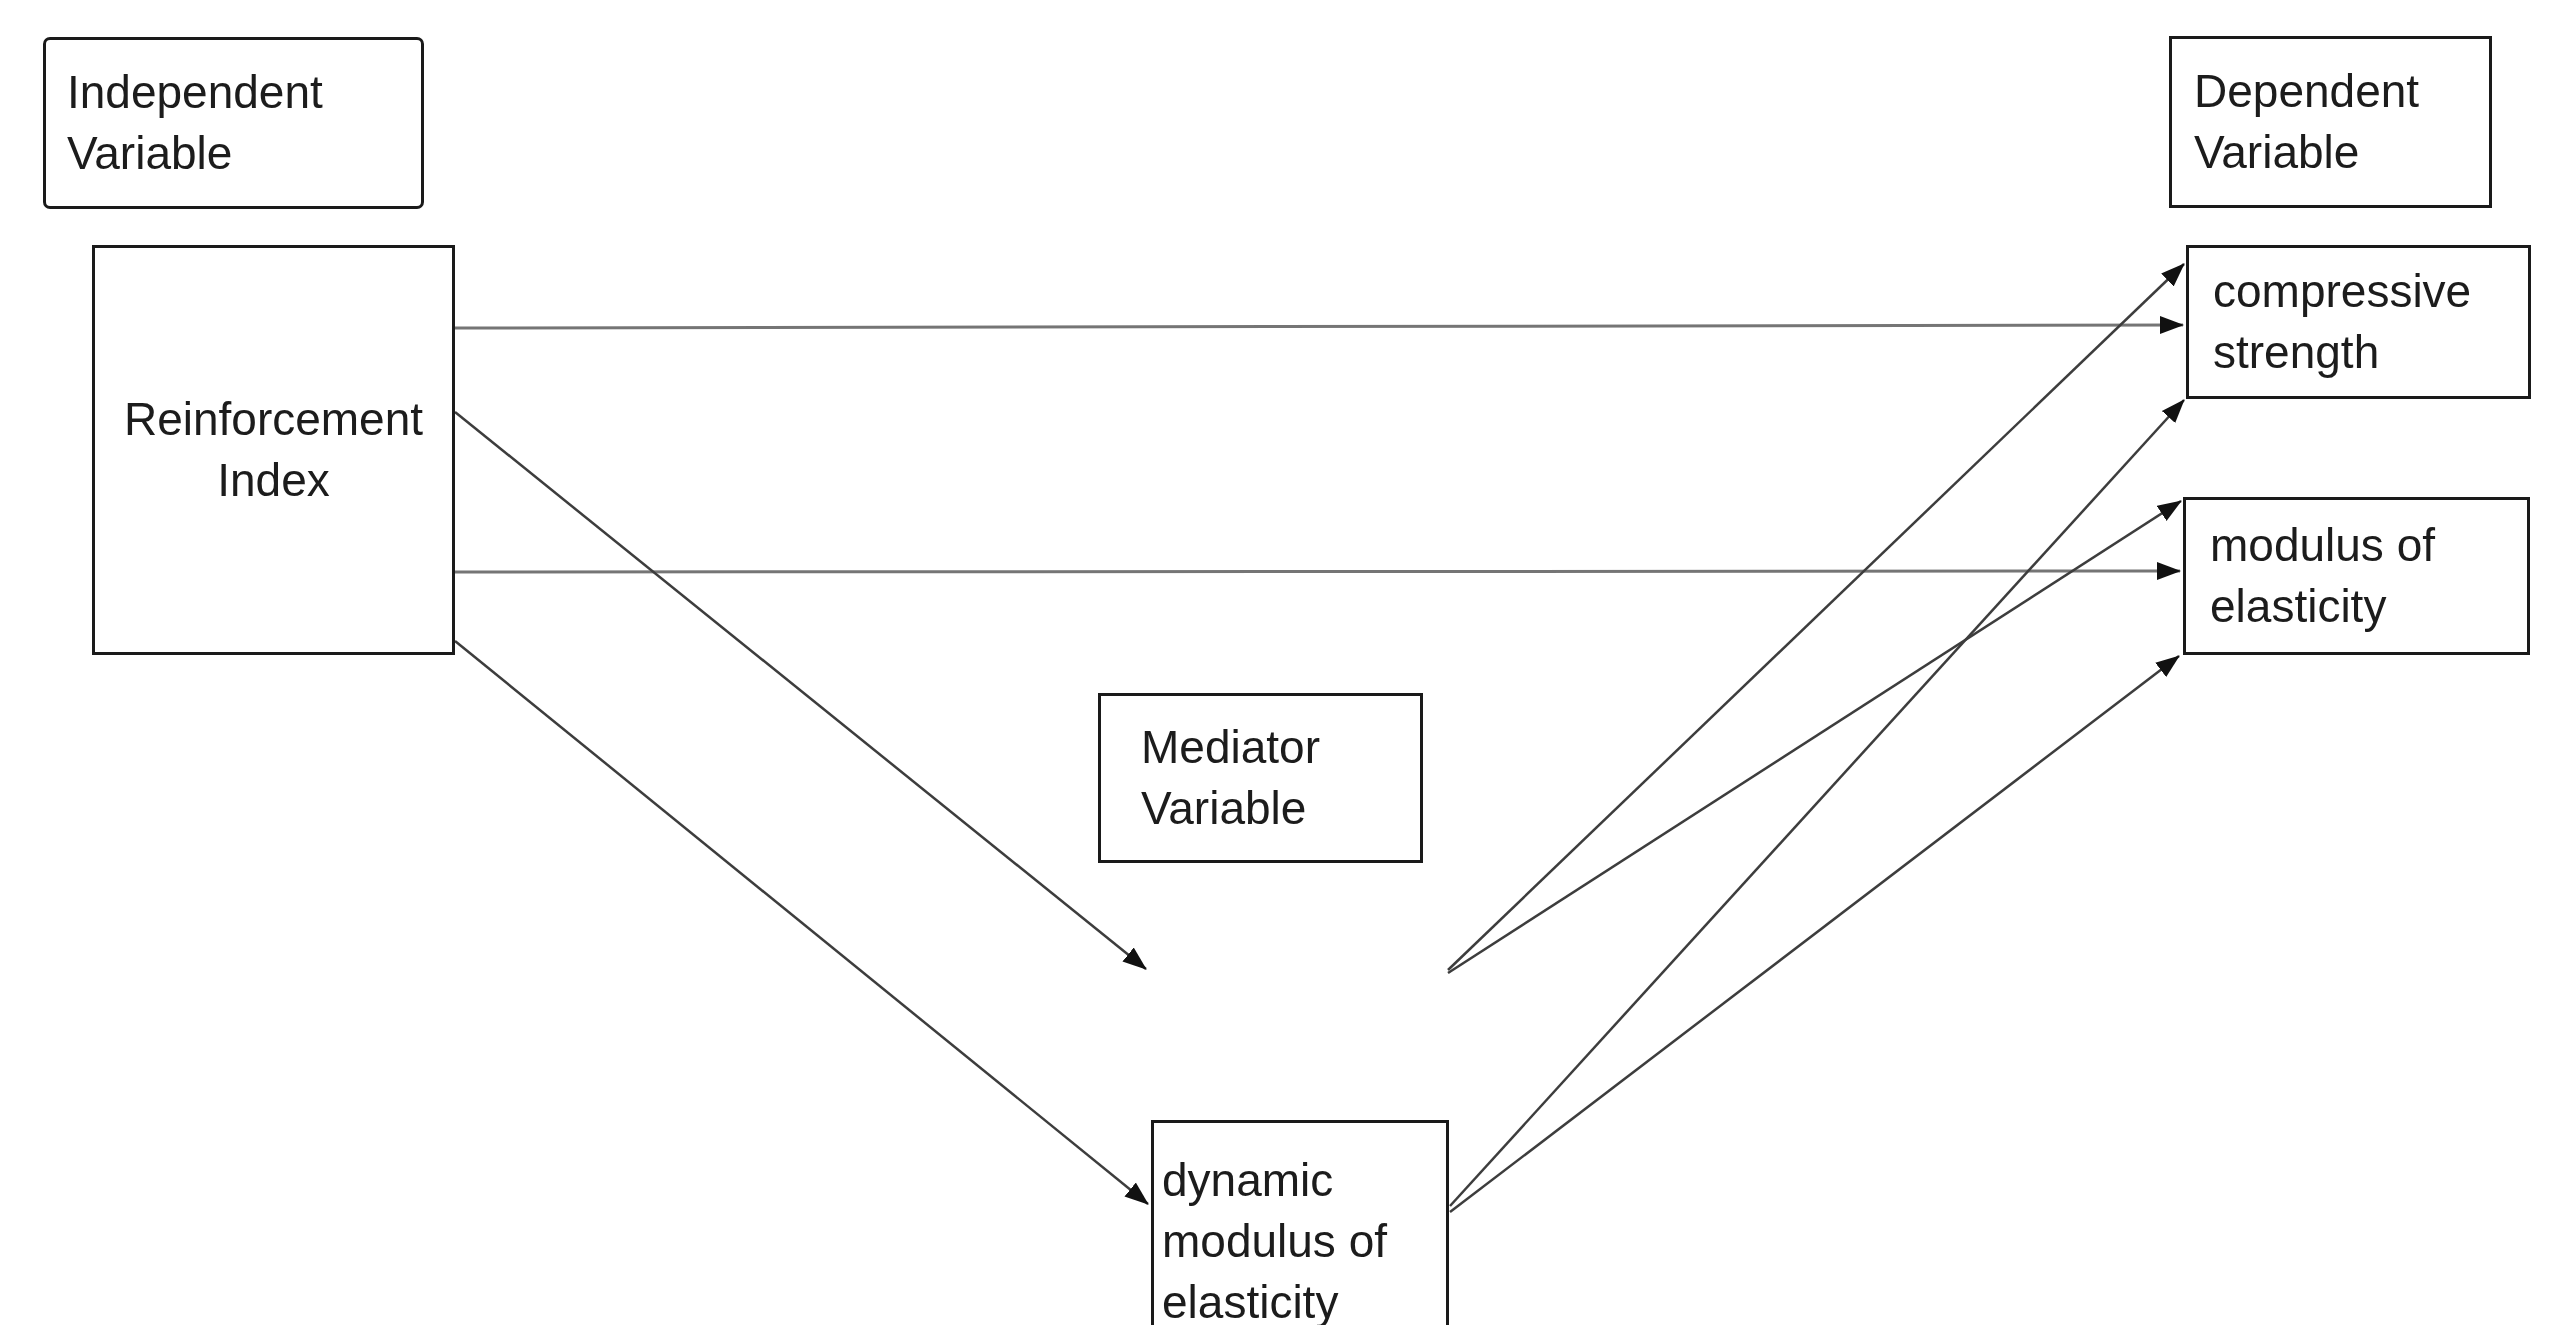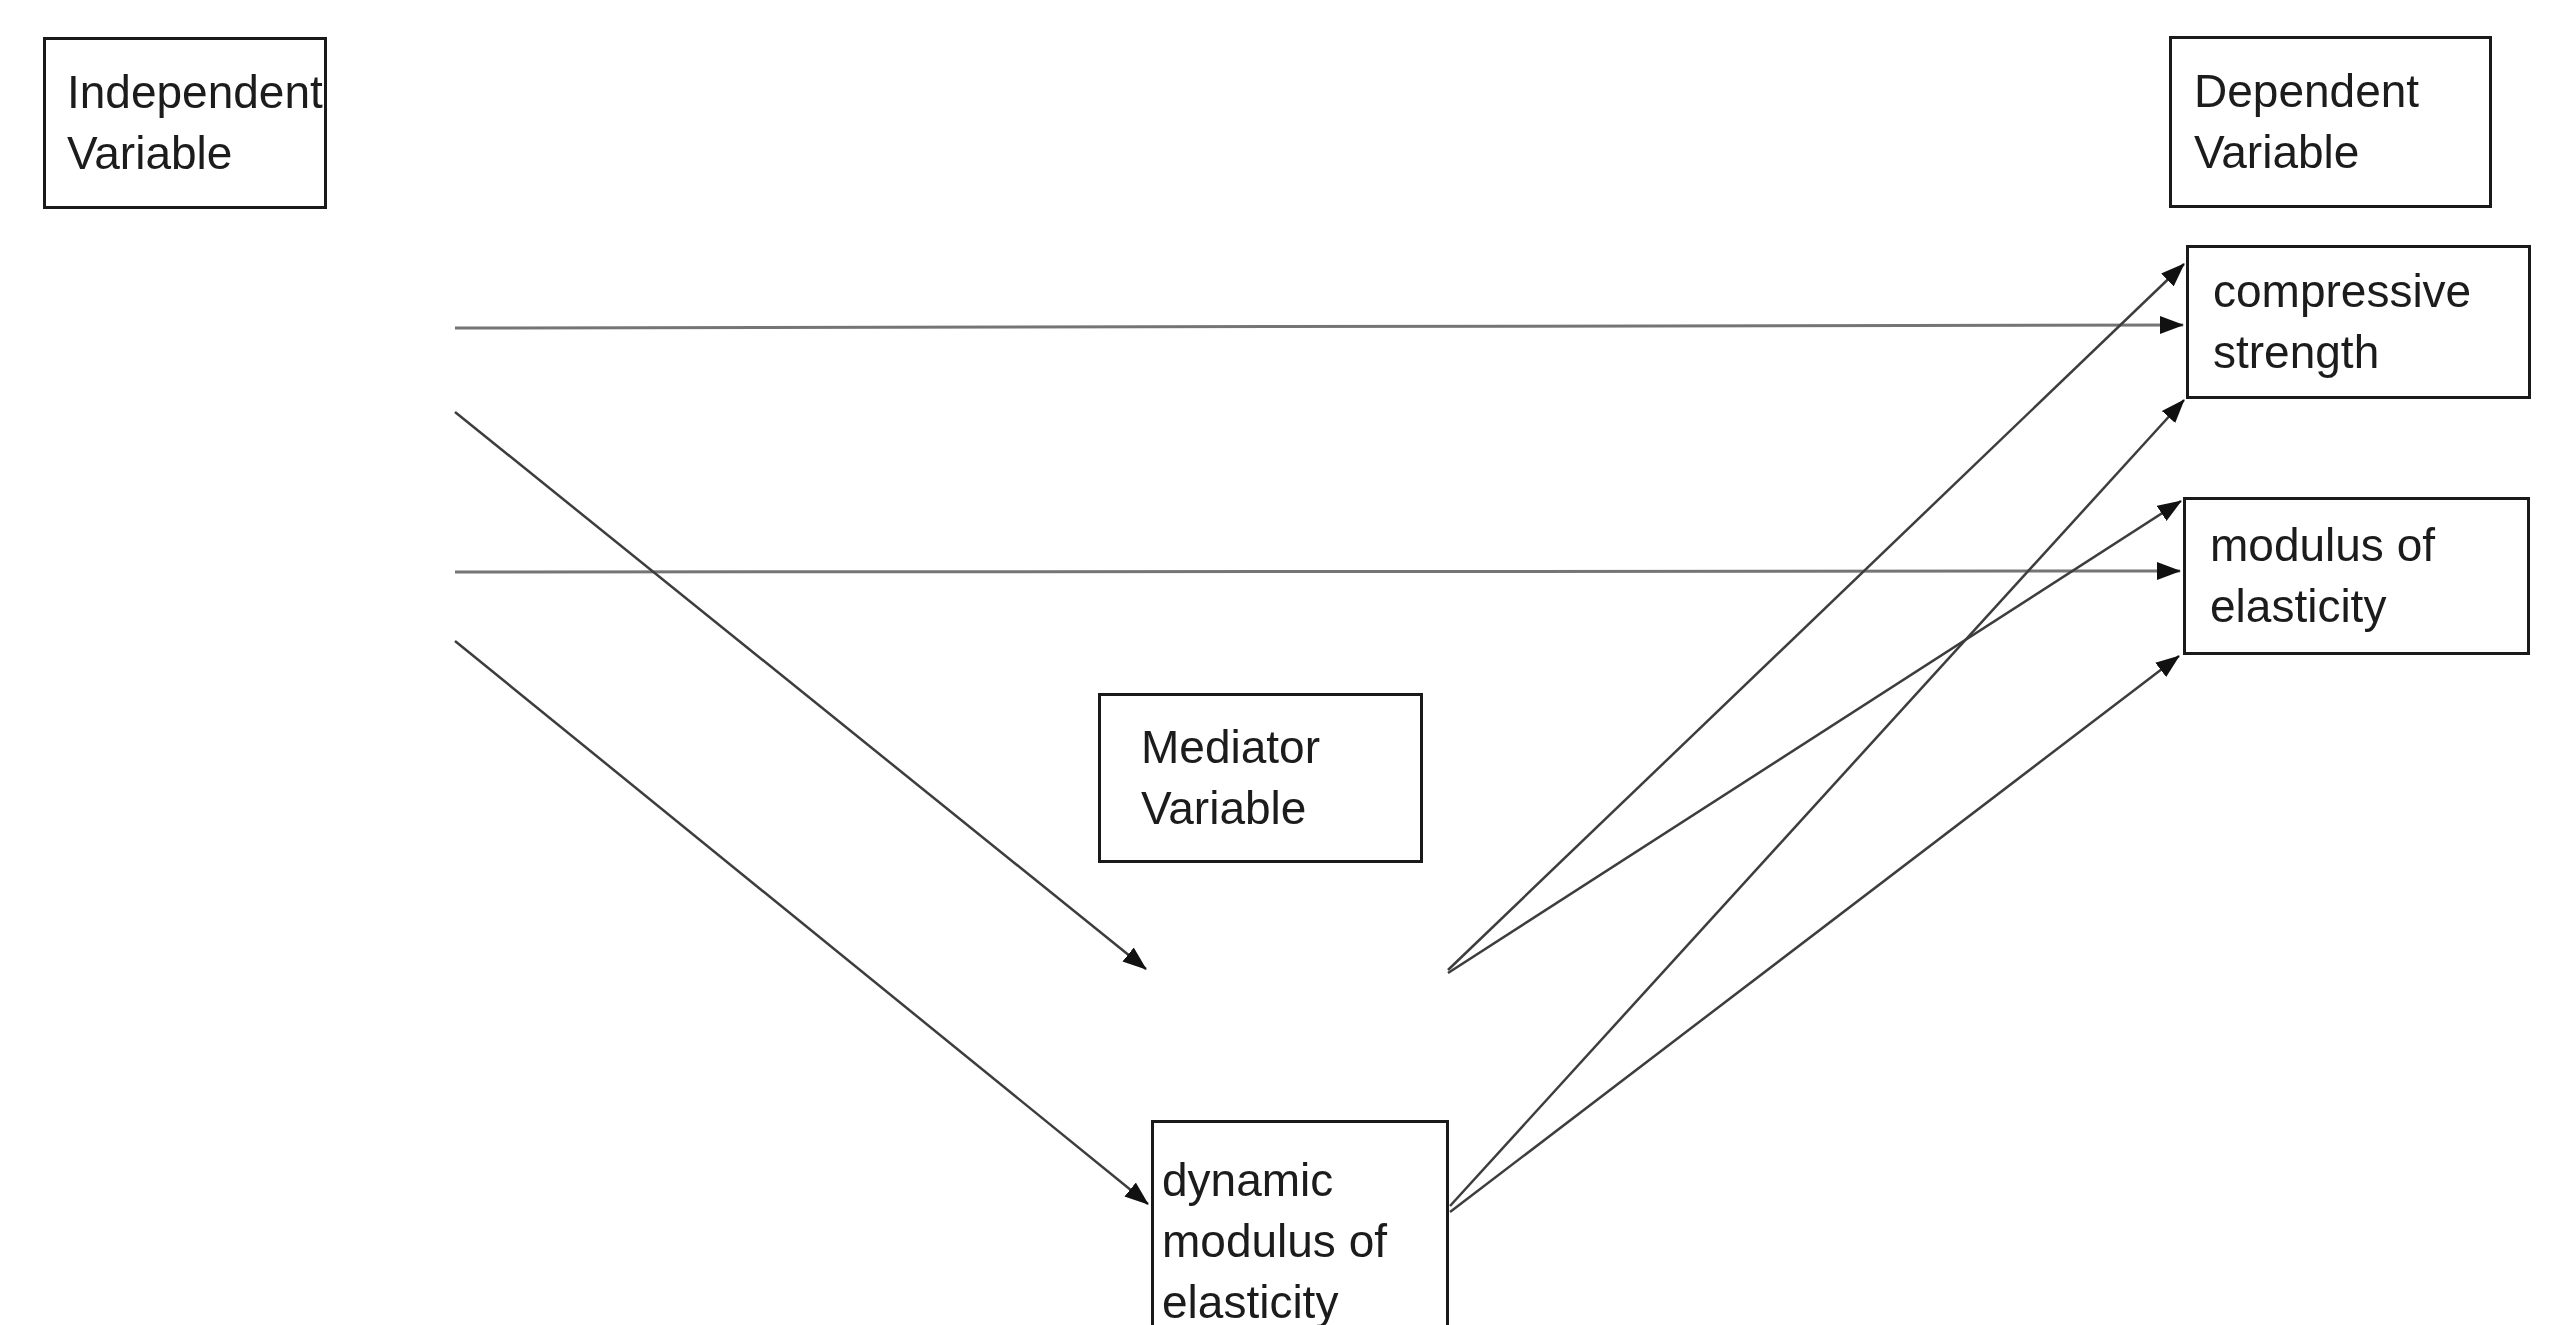--- a/index.html
+++ b/index.html
@@ -39,21 +39,21 @@
   }
   .left-text {
     justify-content: flex-start;
     text-align: left;
   }
   .center-text {
     justify-content: center;
     text-align: center;
   }
   
-  #box-independent-label { left: 43px;   top: 37px;   width: 284px; height: 172px; padding-left: 21px; }
+  #box-independent-label { left: 43px;   top: 37px;   width: 381px; height: 172px; padding-left: 21px; border-radius: 7px; }
   #box-reinforcement     { left: 92px;   top: 245px;  width: 363px; height: 410px; }
   #box-mediator-label    { left: 1098px; top: 693px;  width: 325px; height: 170px; padding-left: 40px; }
   #box-ultrasonic        { left: 1149px; top: 899px;  width: 297px; height: 157px; padding-left: 20px; }
   #box-dynamic           { left: 1151px; top: 1120px; width: 298px; height: 242px; padding-left: 8px; }
   #box-dependent-label   { left: 2125px; top: 36px;   width: 323px; height: 172px; padding-left: 22px; margin-left: 44px; }
   #box-compressive       { left: 2186px; top: 245px;  width: 345px; height: 154px; padding-left: 24px; }
   #box-modulus           { left: 2183px; top: 497px;  width: 347px; height: 158px; padding-left: 24px; }
 </style>
 </head>
 <body>
@@ -74,20 +74,24 @@
       <line x1="1448" y1="973" x2="2181" y2="501" stroke="#3d3d3d" stroke-width="2.5" marker-end="url(#arrowhead)"></line>
       <line x1="1450" y1="1206" x2="2184" y2="400" stroke="#3d3d3d" stroke-width="2.5" marker-end="url(#arrowhead)"></line>
       <line x1="1450" y1="1212" x2="2179" y2="656" stroke="#3d3d3d" stroke-width="2.5" marker-end="url(#arrowhead)"></line>
     </svg>
 
   <div class="box left-text" id="box-independent-label">
     <span class="box-text">Independent
 Variable</span>
   </div>
 
+  <div class="box center-text" id="box-reinforcement">
+    <span class="box-text">Reinforcement
+Index</span>
+  </div>
 
   <div class="box left-text" id="box-mediator-label">
     <span class="box-text">Mediator
 Variable</span>
   </div>
 
 
   <div class="box left-text" id="box-dynamic">
     <span class="box-text">dynamic
 modulus of

